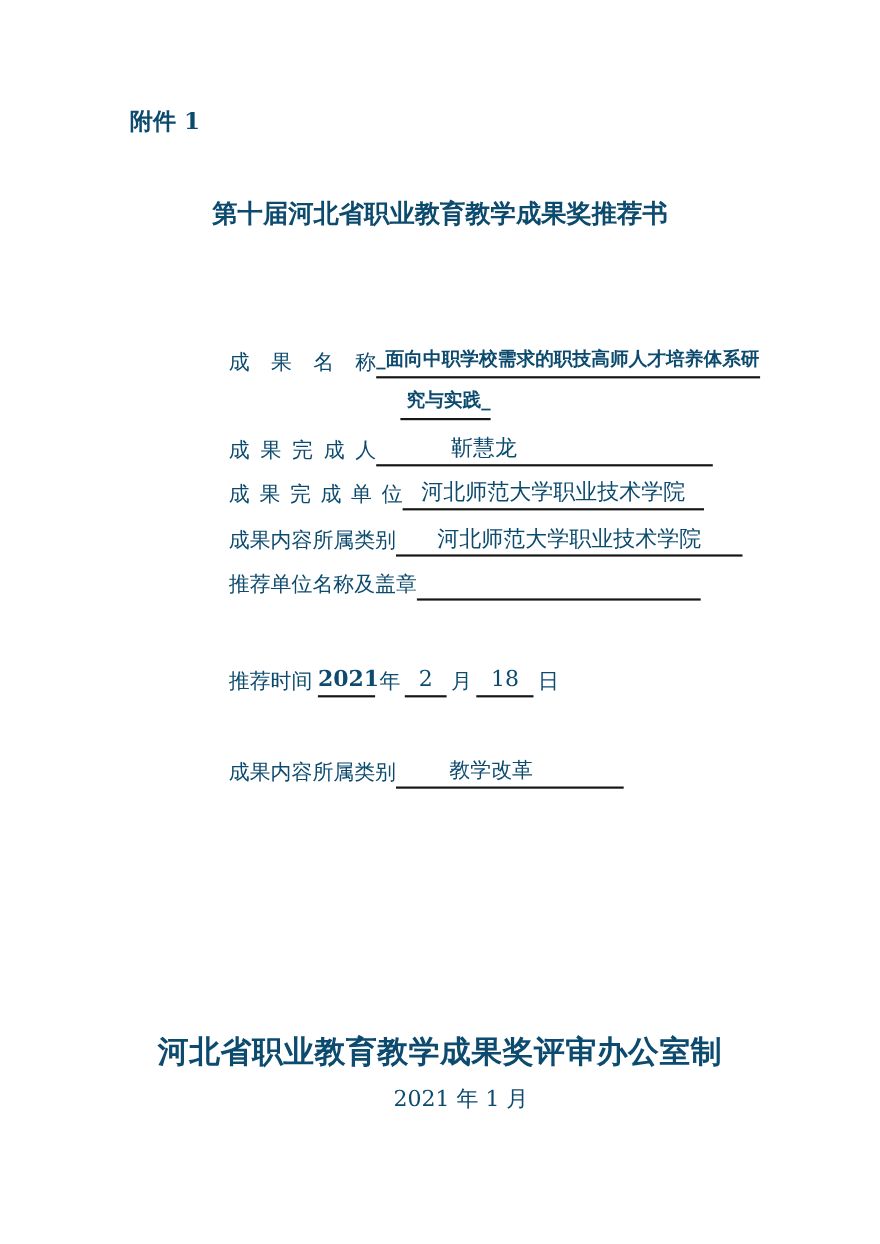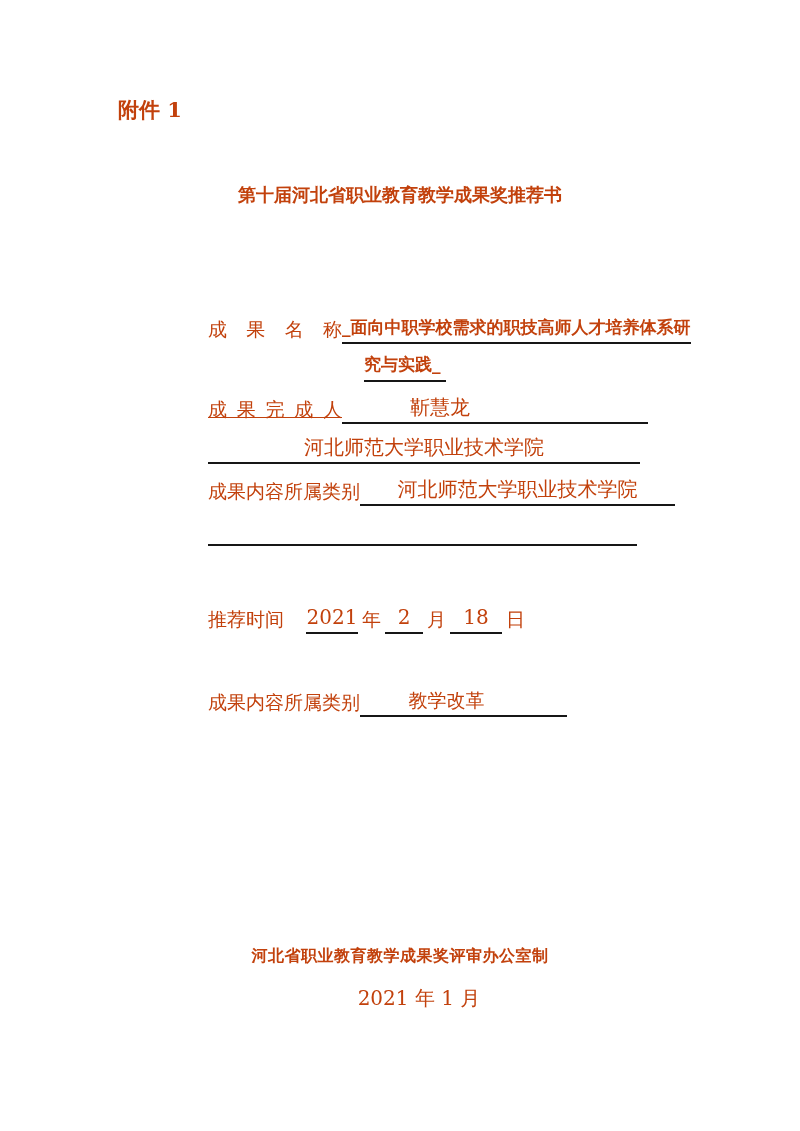--- a/index.html
+++ b/index.html
@@ -2,21 +2,21 @@
 <html><head>
 <meta charset="utf-8">
 <style>
   html, body { margin: 0; padding: 0; }
   body { background: #ffffff; }
   .page {
     position: relative;
     width: 800px;
     height: 1131px;
     background: #ffffff;
-    color: #c2410c;
+    color: #0c4a6e;
     font-family: "DejaVu Sans", "Liberation Sans", sans-serif;
     overflow: hidden;
   }
   .attachment {
     position: absolute;
     left: 118px;
     top: 96px;
     font-family: "DejaVu Serif", "Liberation Serif", serif;
     font-weight: bold;
     font-size: 21px;
@@ -24,21 +24,21 @@
   }
   .doc-title {
     position: absolute;
     left: 0;
     right: 0;
     top: 177px;
     margin: 0;
     text-align: center;
     font-family: "DejaVu Serif", "Liberation Serif", serif;
     font-weight: bold;
-    font-size: 18px;
+    font-size: 23px;
     line-height: 36px;
     letter-spacing: 0px;
     white-space: nowrap;
   }
   
   .frow {
     position: absolute;
     left: 208px;
     display: flex;
     align-items: flex-end;
@@ -72,39 +72,39 @@
   #row-name .flabel { width: 134px; margin-top: 34px; }
   #row-name .fvalue { text-align: center; }
   #row-name-line2 {
     position: absolute;
     left: 364px;
     top: 350px;
     width: 82px;
     height: 30px;
     line-height: 28px;
     border-bottom: 2px solid #161616;
-    text-align: left;
+    text-align: right;
   }
   #row-completer    { top: 392px; width: 440px; }
-  #row-completer .flabel { width: 134px; text-decoration: underline; }
+  #row-completer .flabel { width: 134px; }
   #row-completer .fvalue { padding-right: 110px; }
   #row-unit         { top: 432px; width: 432px; }
   #row-unit .flabel { width: 158px; }
   #row-apply        { top: 474px; width: 467px; }
   #row-recommend    { top: 514px; width: 429px; }
   #row-time         { top: 602px; }
   .dseg {
     border-bottom: 2px solid #161616;
     font-family: "DejaVu Serif", "Liberation Serif", serif;
     font-size: 20px;
     line-height: 30px;
     text-align: center;
     flex: none;
   }
-  #seg-year  { width: 52px; margin-left: 22px; }
+  #seg-year  { width: 52px; margin-left: 5px; font-weight: bold; }
   #seg-month { width: 38px; margin-left: 4px; }
   #seg-day   { width: 52px; margin-left: 4px; }
   .dunit {
     flex: none;
     font-size: 19px;
     line-height: 30px;
     margin-left: 4px;
   }
   #row-category      { top: 685px; width: 359px; }
   #row-category .fvalue { padding-right: 34px; font-size: 19px; }
@@ -112,21 +112,21 @@
     position: absolute;
     left: 0;
     right: 0;
     text-align: center;
     font-family: "DejaVu Serif", "Liberation Serif", serif;
     white-space: nowrap;
   }
   #footer-line1 {
     top: 942px;
     font-weight: bold;
-    font-size: 16px;
+    font-size: 28px;
     line-height: 28px;
     letter-spacing: 0.5px;
   }
   #footer-line2 {
     top: 984px;
     font-size: 20px;
     line-height: 28px;
     padding-left: 38px;
   }
 </style>
@@ -144,29 +144,31 @@
     <span class="fvalue serif-small">_面向中职学校需求的职技高师人才培养体系研</span>
   </div>
   <div class="serif-small" id="row-name-line2">究与实践_</div>
 
   <div class="frow" id="row-completer">
     <span class="flabel just">成 果 完 成 人</span>
     <span class="fvalue">靳慧龙</span>
   </div>
 
   <div class="frow" id="row-unit">
+    <span class="flabel just">成 果 完 成 单 位</span>
     <span class="fvalue">河北师范大学职业技术学院</span>
   </div>
 
   <div class="frow" id="row-apply">
     <span class="flabel">成果内容所属类别</span>
     <span class="fvalue">河北师范大学职业技术学院</span>
   </div>
 
   <div class="frow" id="row-recommend">
+    <span class="flabel">推荐单位名称及盖章</span>
     <span class="fvalue"></span>
   </div>
 
   <div class="frow" id="row-time">
     <span class="flabel">推荐时间</span>
     <span class="dseg" id="seg-year">2021</span>
     <span class="dunit">年</span>
     <span class="dseg" id="seg-month">2</span>
     <span class="dunit">月</span>
     <span class="dseg" id="seg-day">18</span>

